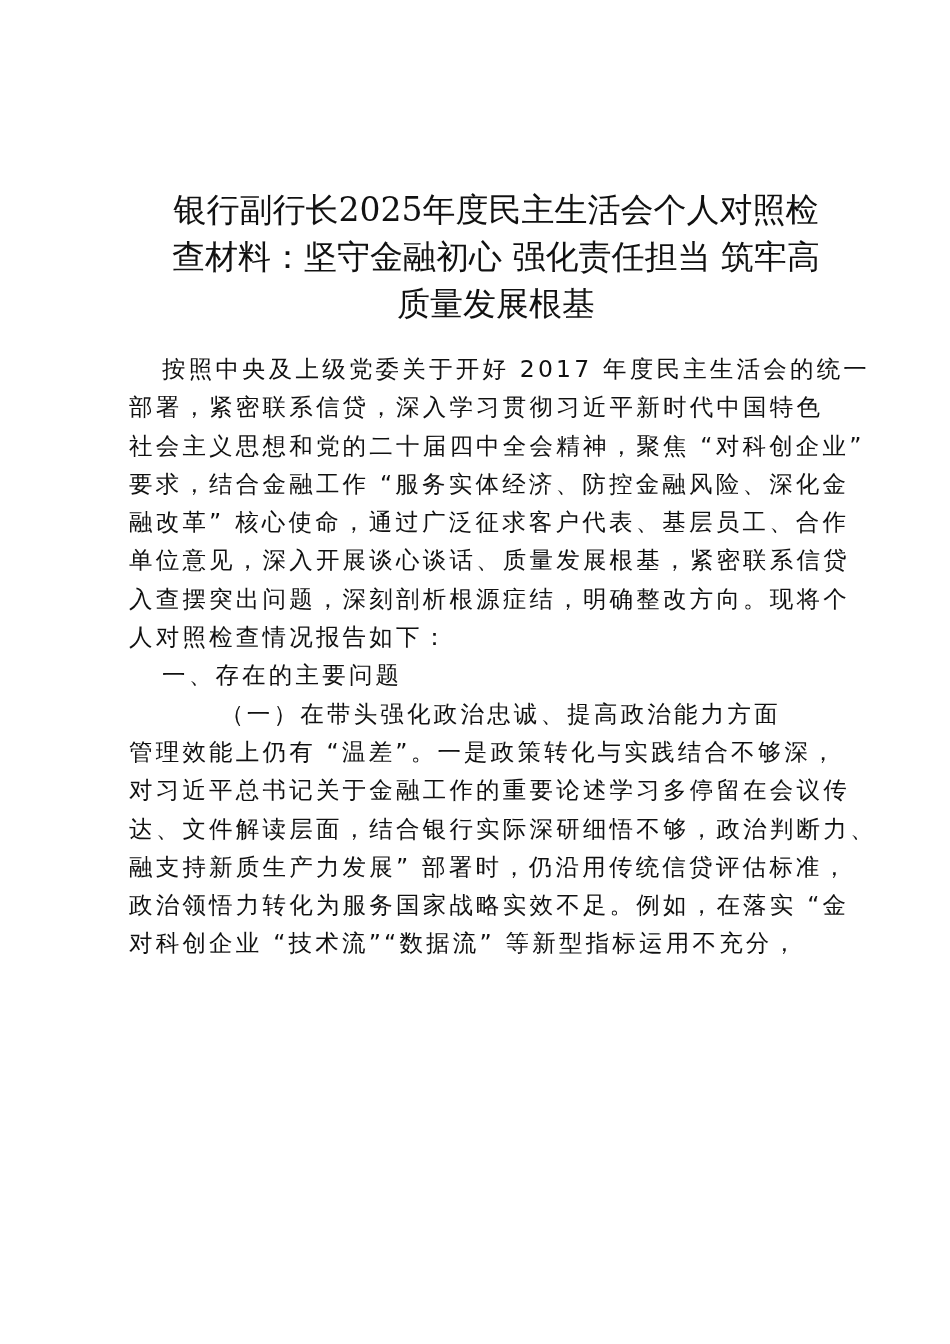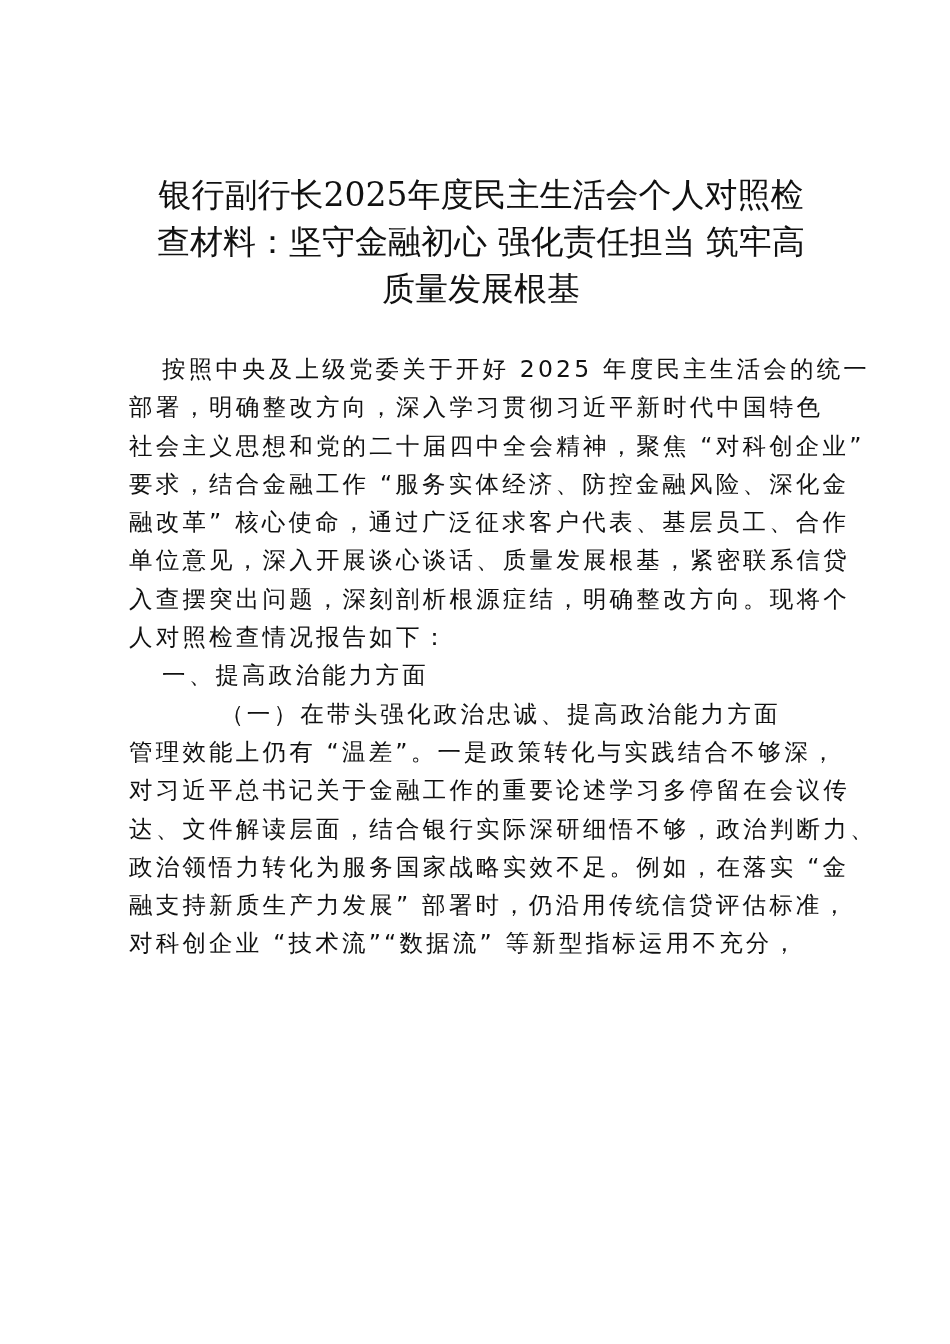--- a/index.html
+++ b/index.html
@@ -27,21 +27,21 @@
       position: absolute;
       left: 125px;
       top: 170px;
       width: 710px;
       text-align: center;
       font-size: 33px;
       line-height: 47px;
       letter-spacing: 0px;
       color: #111111;
       font-weight: normal;
-      margin: 1px;
+      margin: 16px;
     }
     .title .tline {
       display: block;
       white-space: nowrap;
     }
     .body-text {
       position: absolute;
       left: 129px;
       top: 350px;
       width: 705px;
@@ -71,31 +71,31 @@
 
 <div class="page">
 
   <h1 class="title">
     <span class="tline">银行副行长2025年度民主生活会个人对照检</span>
     <span class="tline">查材料：坚守金融初心  强化责任担当  筑牢高</span>
     <span class="tline">质量发展根基</span>
   </h1>
 
   <div class="body-text">
-    <span class="line indent">按照中央及上级党委关于开好 2025 年度民主生活会的统一</span>
-    <span class="line">部署，明确整改方向，深入学习贯彻习近平新时代中国特色</span>
+    <span class="line indent">按照中央及上级党委关于开好 2017 年度民主生活会的统一</span>
+    <span class="line">部署，紧密联系信贷，深入学习贯彻习近平新时代中国特色</span>
     <span class="line">社会主义思想和党的二十届四中全会精神，聚焦 “对科创企业”</span>
     <span class="line">要求，结合金融工作 “服务实体经济、防控金融风险、深化金</span>
     <span class="line">融改革” 核心使命，通过广泛征求客户代表、基层员工、合作</span>
     <span class="line">单位意见，深入开展谈心谈话、质量发展根基，紧密联系信贷</span>
     <span class="line">入查摆突出问题，深刻剖析根源症结，明确整改方向。现将个</span>
     <span class="line">人对照检查情况报告如下：</span>
-    <span class="line heading">一、提高政治能力方面</span>
+    <span class="line heading">一、存在的主要问题</span>
     <span class="line indent2">（一）在带头强化政治忠诚、提高政治能力方面</span>
     <span class="line">管理效能上仍有 “温差”。一是政策转化与实践结合不够深，</span>
     <span class="line">对习近平总书记关于金融工作的重要论述学习多停留在会议传</span>
     <span class="line">达、文件解读层面，结合银行实际深研细悟不够，政治判断力、</span>
+    <span class="line">融支持新质生产力发展” 部署时，仍沿用传统信贷评估标准，</span>
     <span class="line">政治领悟力转化为服务国家战略实效不足。例如，在落实 “金</span>
-    <span class="line">融支持新质生产力发展” 部署时，仍沿用传统信贷评估标准，</span>
     <span class="line">对科创企业 “技术流”“数据流” 等新型指标运用不充分，</span>
   </div>
 
 </div>
 
 </body></html>

